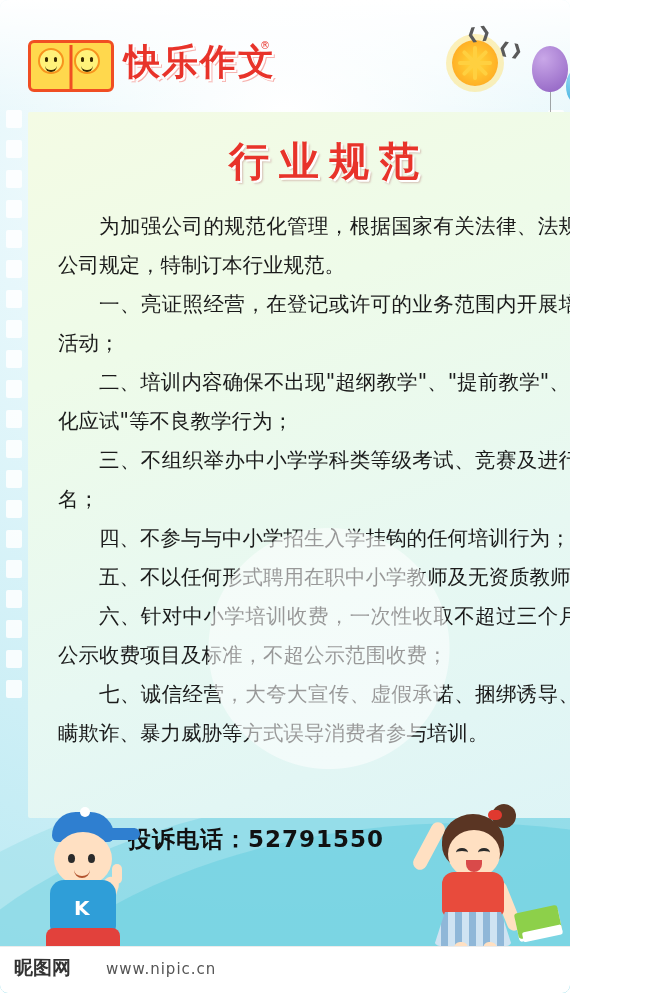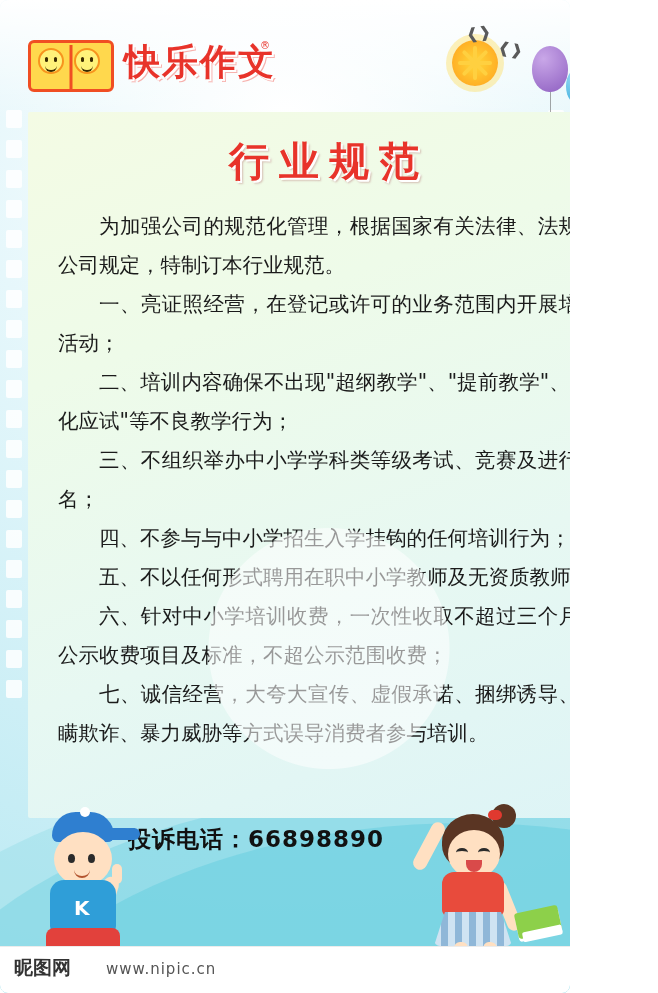--- a/index.html
+++ b/index.html
@@ -305,21 +305,21 @@
       <p>一、亮证照经营，在登记或许可的业务范围内开展培训活动；</p>
       <p>二、培训内容确保不出现"超纲教学"、"提前教学"、"强化应试"等不良教学行为；</p>
       <p>三、不组织举办中小学学科类等级考试、竞赛及进行排名；</p>
       <p>四、不参与与中小学招生入学挂钩的任何培训行为；</p>
       <p>五、不以任何形式聘用在职中小学教师及无资质教师；</p>
       <p>六、针对中小学培训收费，一次性收取不超过三个月，公示收费项目及标准，不超公示范围收费；</p>
       <p>七、诚信经营，大夸大宣传、虚假承诺、捆绑诱导、隐瞒欺诈、暴力威胁等方式误导消费者参与培训。</p>
     </div>
   </div>
 
-  <div class="phone">投诉电话：66898890</div>
+  <div class="phone">投诉电话：52791550</div>
 
   <div class="boy">
     <div class="cap">
         <i></i>
       </div>
     <div class="head">
       <span class="eye l"></span>
         <span class="eye r"></span>
         <span class="mouth"></span>
     </div>

